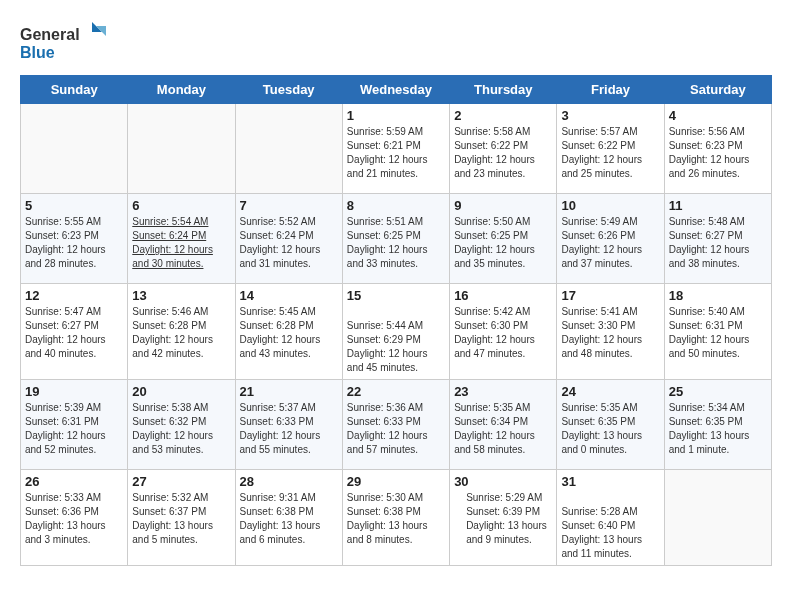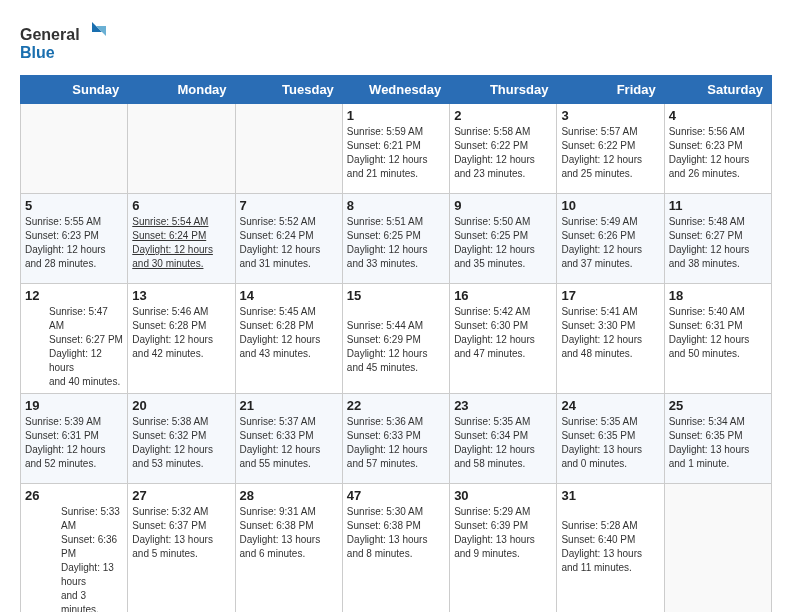--- a/index.html
+++ b/index.html
@@ -35,21 +35,21 @@
     }
     .calendar {
       width: 100%;
       border-collapse: collapse;
       font-size: 11px;
     }
     .calendar th {
       background-color: #2a6db5;
       color: #fff;
       padding: 6px 8px;
-      text-align: right;
+      text-align: center;
       font-size: 13px;
       font-weight: bold;
       border: 1px solid #2a6db5;
     }
     .calendar td {
       border: 1px solid #ccc;
       vertical-align: top;
       padding: 4px;
       width: 107px;
       min-height: 80px;
@@ -186,21 +186,21 @@
           <span class="day-num">11</span>
           <div class="day-info" style="white-space: pre-line;">Sunrise: 5:48 AM
 Sunset: 6:27 PM
 Daylight: 12 hours
 and 38 minutes.</div>
         </td>
       </tr>
       <tr>
         <td>
           <span class="day-num">12</span>
-          <div class="day-info" style="white-space: pre-line; margin-left: 24px;">Sunrise: 5:47 AM
+          <div class="day-info" style="white-space: pre-line;">Sunrise: 5:47 AM
 Sunset: 6:27 PM
 Daylight: 12 hours
 and 40 minutes.</div>
         </td>
         <td>
           <span class="day-num">13</span>
           <div class="day-info" style="white-space: pre-line;">Sunrise: 5:46 AM
 Sunset: 6:28 PM
 Daylight: 12 hours
 and 42 minutes.</div>
@@ -288,49 +288,49 @@
           <span class="day-num">25</span>
           <div class="day-info" style="white-space: pre-line;">Sunrise: 5:34 AM
 Sunset: 6:35 PM
 Daylight: 13 hours
 and 1 minute.</div>
         </td>
       </tr>
       <tr>
         <td>
           <span class="day-num">26</span>
-          <div class="day-info" style="white-space: pre-line; margin-left: 36px;">Sunrise: 5:33 AM
+          <div class="day-info" style="white-space: pre-line;">Sunrise: 5:33 AM
 Sunset: 6:36 PM
 Daylight: 13 hours
 and 3 minutes.</div>
         </td>
         <td>
           <span class="day-num">27</span>
           <div class="day-info" style="white-space: pre-line;">Sunrise: 5:32 AM
 Sunset: 6:37 PM
 Daylight: 13 hours
 and 5 minutes.</div>
         </td>
         <td>
           <span class="day-num">28</span>
           <div class="day-info" style="white-space: pre-line;">Sunrise: 9:31 AM
 Sunset: 6:38 PM
 Daylight: 13 hours
 and 6 minutes.</div>
         </td>
         <td>
-          <span class="day-num">47</span>
+          <span class="day-num">29</span>
           <div class="day-info" style="white-space: pre-line;">Sunrise: 5:30 AM
 Sunset: 6:38 PM
 Daylight: 13 hours
 and 8 minutes.</div>
         </td>
         <td>
           <span class="day-num">30</span>
-          <div class="day-info" style="white-space: pre-line;">Sunrise: 5:29 AM
+          <div class="day-info" style="white-space: pre-line; margin-left: 12px;">Sunrise: 5:29 AM
 Sunset: 6:39 PM
 Daylight: 13 hours
 and 9 minutes.</div>
         </td>
         <td>
           <span class="day-num">31</span>
           <div class="day-info" style="white-space: pre-line; margin-top: 16px;">Sunrise: 5:28 AM
 Sunset: 6:40 PM
 Daylight: 13 hours
 and 11 minutes.</div>

